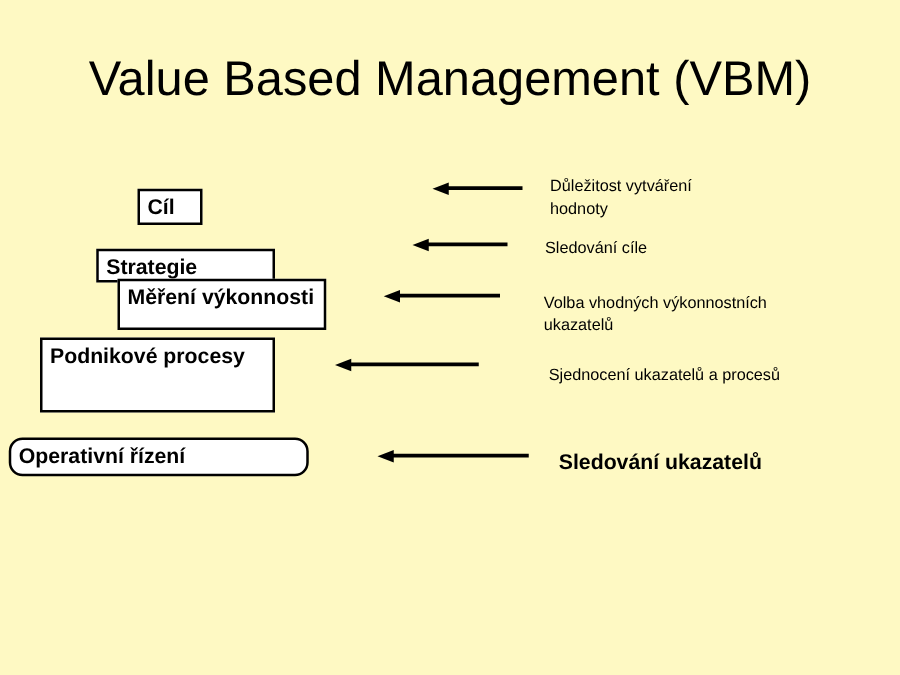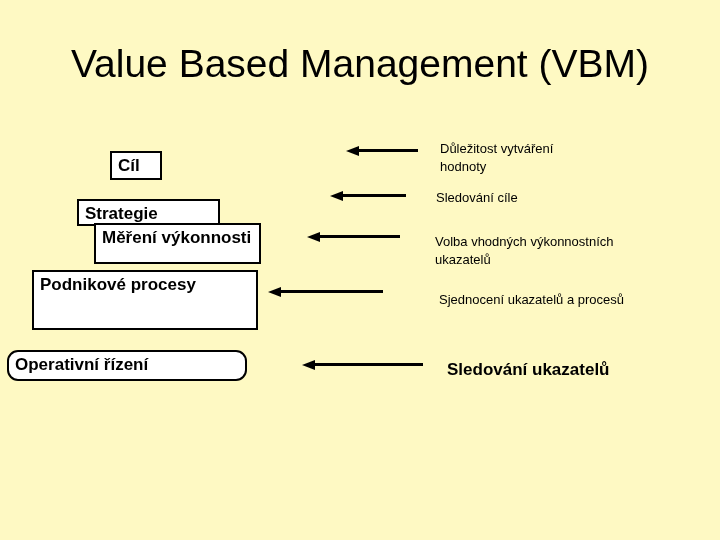--- a/index.html
+++ b/index.html
@@ -35,21 +35,21 @@
     background: #ffffff;
     font-size: 17px;
     font-weight: bold;
     line-height: 1.25;
     padding: 2px 4px 0 6px;
     white-space: nowrap;
   }
   .pbox-cil        { left: 110px; top: 151px; width: 52px;  height: 29px; }
   .pbox-strategie  { left: 77px;  top: 199px; width: 143px; height: 27px; }
   .pbox-mereni     { left: 58px;  top: 223px; width: 167px; height: 41px; margin-left: 36px; }
-  .pbox-podnikove  { left: 32px;  top: 270px; width: 226px; height: 60px; }
+  .pbox-podnikove  { left: 32px;  top: 270px; width: 188px; height: 60px; }
   .pbox-operativni { left: 7px;   top: 350px; width: 240px; height: 31px; border-radius: 11px; }
   
   .arrow {
     position: absolute;
     height: 11px;
   }
   .arrow::before {
     content: "";
     position: absolute;
     left: 0;

